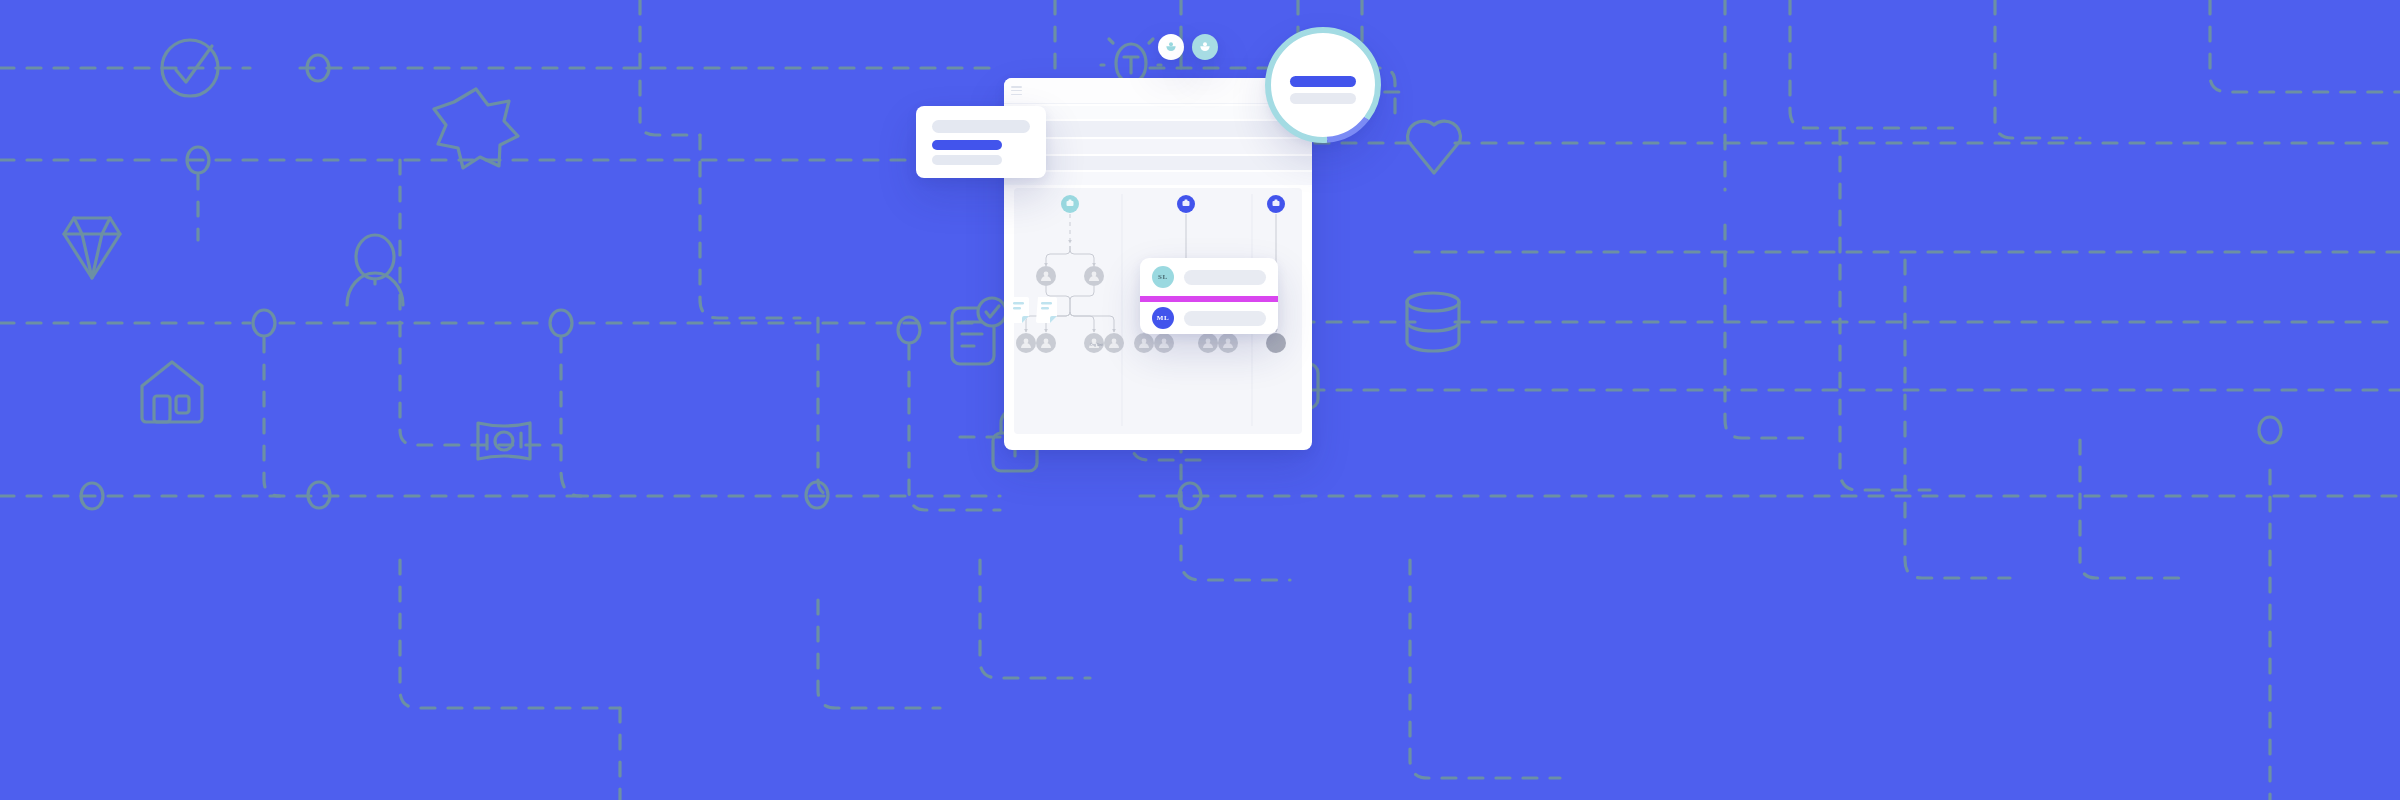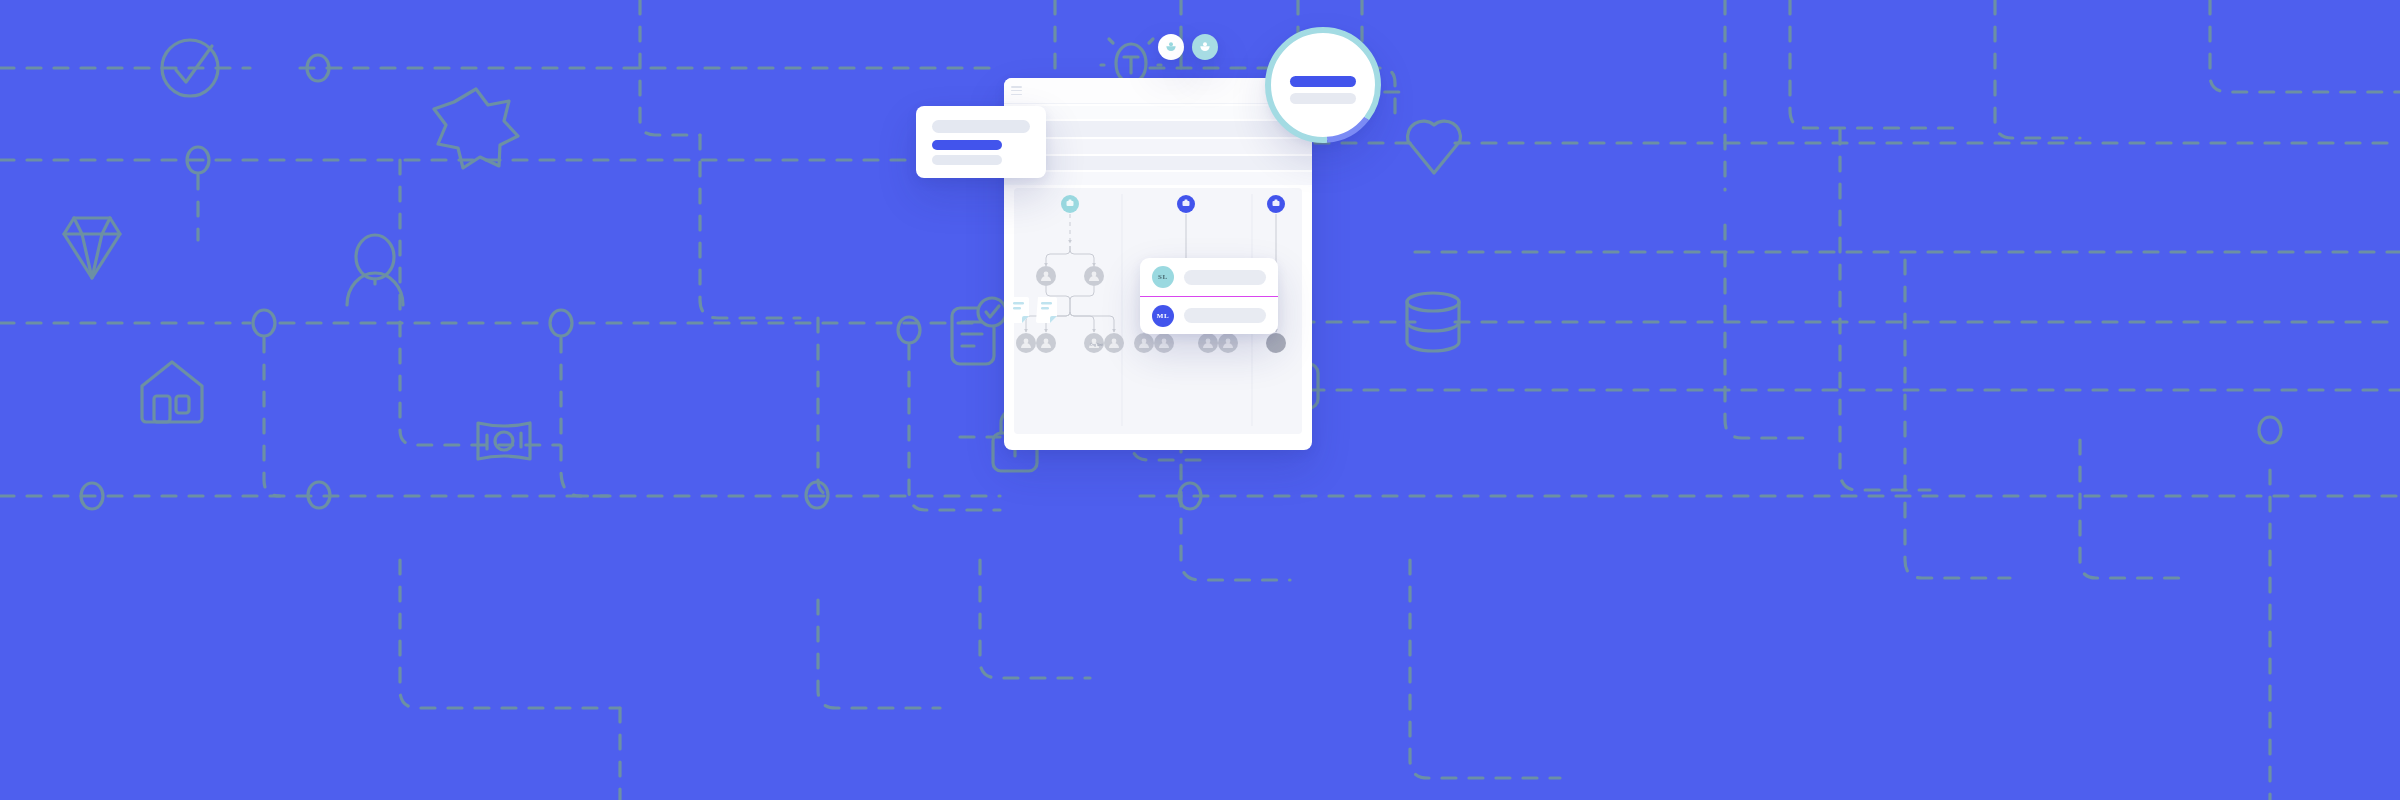--- a/index.html
+++ b/index.html
@@ -71,21 +71,21 @@
   #left-card .bar-c { left: 16px; top: 49px;  width: 70px; height: 10px; background: #e4e8f1; }
 
   
   #member-card {
     position: absolute; left: 200px; top: 248px;
     width: 138px; height: 76px;
     background: #fff; border-radius: 9px;
   }
   .member-row { position: absolute; left: 0; width: 100%; height: 38px; display: flex; align-items: center; }
   .member-row.r1 { top: 0; }
-  .member-row.r2 { top: 38px; border-top: 1px solid #d946ef; }
+  .member-row.r2 { top: 38px; border-top: 6px solid #d946ef; }
   .avatar {
     width: 22px; height: 22px; border-radius: 50%;
     margin-left: 12px; flex: 0 0 auto;
     display: flex; align-items: center; justify-content: center;
     color: #fff; font-size: 7px; font-weight: bold; letter-spacing: .6px;
     font-family: "Liberation Serif", serif;
   }
   .avatar.teal { background: #9ad9e0; color:#4a6a72; }
   .avatar.blue { background: #4254ec; }
   .member-bar { height: 15px; border-radius: 10px; background: #e8ebf2; margin-left: 10px; margin-right: 12px; flex: 1 1 auto; }

